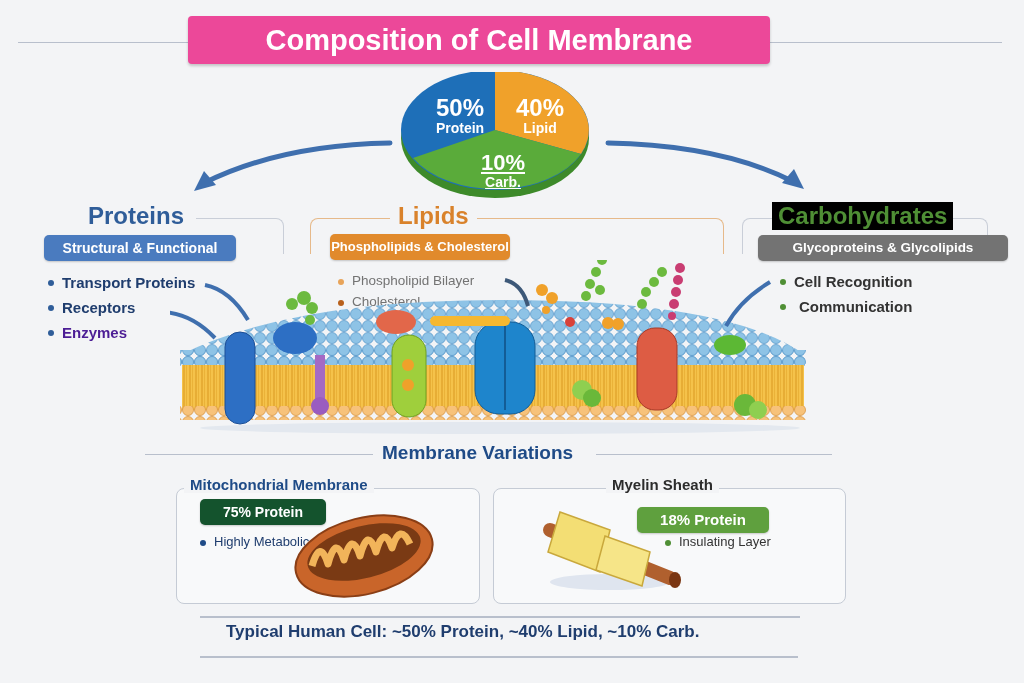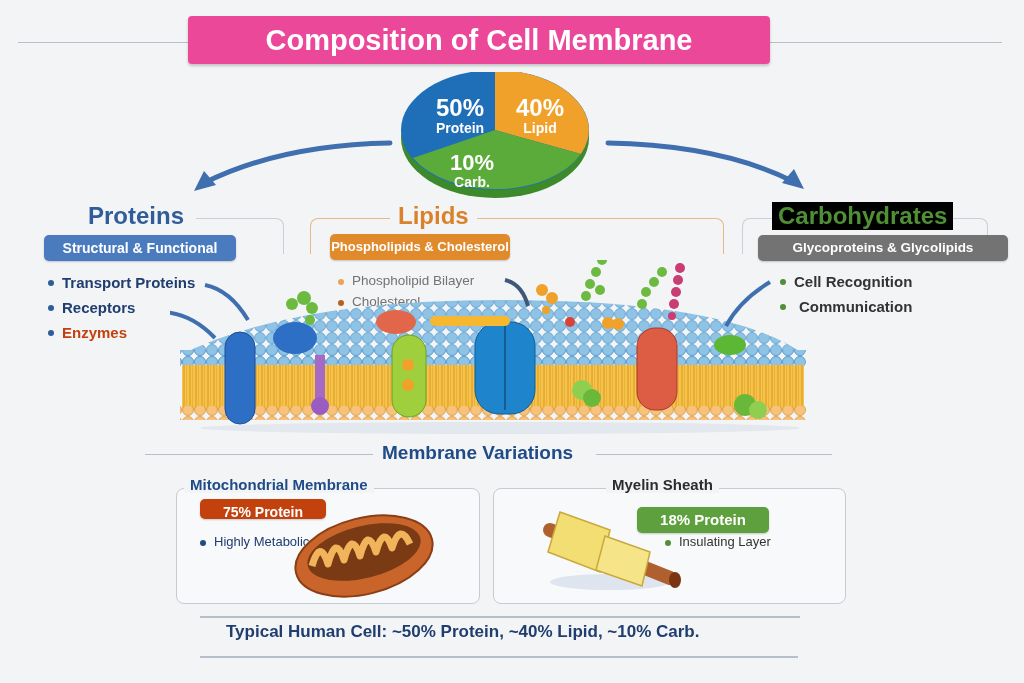--- a/index.html
+++ b/index.html
@@ -31,41 +31,41 @@
   <path d="M100 58 L186 82 A94 60 0 0 1 18 86 Z" fill="#5aab3a"></path>
 </svg>
 <div class="abs" style="left:420px; top:96px; width:80px; text-align:center; color:#fff; font-weight:bold;">
   <div style="font-size:24px; line-height:24px;">50%</div>
   <div style="font-size:14px;">Protein</div>
 </div>
 <div class="abs" style="left:500px; top:96px; width:80px; text-align:center; color:#fff; font-weight:bold;">
   <div style="font-size:24px; line-height:24px;">40%</div>
   <div style="font-size:14px;">Lipid</div>
 </div>
-<div class="abs" style="left:432px; top:152px; width:80px; text-align:center; color:#fff; font-weight:bold;">
+<div class="abs" style="left:463px; top:152px; width:80px; text-align:center; color:#fff; font-weight:bold;text-decoration:underline;">
   <div style="font-size:22px; line-height:22px;">10%</div>
   <div style="font-size:14px;">Carb.</div>
 </div>
 
 <svg class="abs" style="left:190px; top:135px;" width="210" height="60">
   <path d="M200 8 Q90 10 14 48" stroke="#3f6fae" stroke-width="5" fill="none" stroke-linecap="round"></path>
   <polygon points="4,56 14,36 26,50" fill="#3f6fae"></polygon>
 </svg>
 <svg class="abs" style="left:600px; top:135px;" width="210" height="60">
   <path d="M8 8 Q120 10 192 46" stroke="#3f6fae" stroke-width="5" fill="none" stroke-linecap="round"></path>
   <polygon points="204,54 182,48 194,34" fill="#3f6fae"></polygon>
 </svg>
 
 <div class="sec-title" style="left:88px; top:202px; color:#2f5d99;">Proteins</div>
 <div class="bracket" style="left:196px; top:218px; width:88px; height:36px; border-left:none; border-radius:0 8px 0 0;"></div>
 <div class="pill" style="left:44px; top:235px; width:192px; background:#4a7bbf;">Structural &amp; Functional</div>
 <ul class="blist" style="left:48px; top:274px; --dot:#2f5d99; color:#1f3d6e;">
   <li>Transport Proteins</li>
   <li>Receptors</li>
-  <li style="color:#c2410c;">Enzymes</li>
+  <li style="color:#4c1d95;">Enzymes</li>
 </ul>
 
 <div class="bracket" style="left:310px; top:218px; width:414px; height:36px; border-color:#e6b98a;"></div>
 <div class="sec-title" style="left:390px; top:202px; color:#d9822b; background:#f3f4f6; padding:0 8px;">Lipids</div>
 <div class="pill" style="left:330px; top:234px; width:180px; background:#e18a2c; font-size:13px;">Phospholipids &amp; Cholesterol</div>
 <ul class="blist" style="left:338px; top:273px; --dot:#e8a45a; color:#737373; font-weight:normal; font-size:13.5px;">
   <li style="margin-bottom:6px;">Phospholipid Bilayer</li>
   <li style="--dot:#b8601c;">Cholesterol</li>
 </ul>
 
@@ -155,21 +155,21 @@
   <path d="M335 20 Q352 24 358 46" stroke="#3d5878" stroke-width="4" fill="none"></path>
   <path d="M600 22 Q570 40 556 66" stroke="#3f6fae" stroke-width="4" fill="none"></path>
 </svg>
 
 <div class="hline" style="left:145px; top:454px; width:228px;"></div>
 <div class="hline" style="left:596px; top:454px; width:236px;"></div>
 <div class="abs" style="left:382px; top:442px; font-size:19px; font-weight:bold; color:#1f4b87;">Membrane Variations</div>
 
 <div class="card" style="left:176px; top:488px; width:304px; height:116px;"></div>
 <div class="card-title" style="left:184px; top:476px; color:#1f4b87;">Mitochondrial Membrane</div>
-<div class="pill" style="left:200px; top:499px; width:126px; background:#c2410c; font-size:14px; height:20px; line-height:26px;">
+<div class="pill" style="left:200px; top:499px; width:126px; background:#14532d; font-size:14px; height:26px; line-height:26px;">
   <span>75% Protein</span>
 </div>
 <ul class="blist" style="left:200px; top:534px; --dot:#1f4b87; font-weight:normal; font-size:13px; color:#1f3d6e;">
   <li>Highly Metabolic</li>
 </ul>
 <svg class="abs" style="left:292px; top:508px;" width="145" height="90" viewBox="0 0 145 90">
   <ellipse cx="72" cy="48" rx="70" ry="38" transform="rotate(-14 72 48)" fill="#c9652a" stroke="#8a3e15" stroke-width="2"></ellipse>
   <ellipse cx="72" cy="44" rx="58" ry="26" transform="rotate(-14 72 44)" fill="#7a3a14"></ellipse>
   <path d="M20 58 Q28 30 36 56 Q44 26 52 52 Q60 22 68 48 Q76 18 84 44 Q92 16 100 40 Q108 14 118 36" stroke="#f2b45a" stroke-width="7" fill="none" stroke-linejoin="round"></path>
 </svg>

